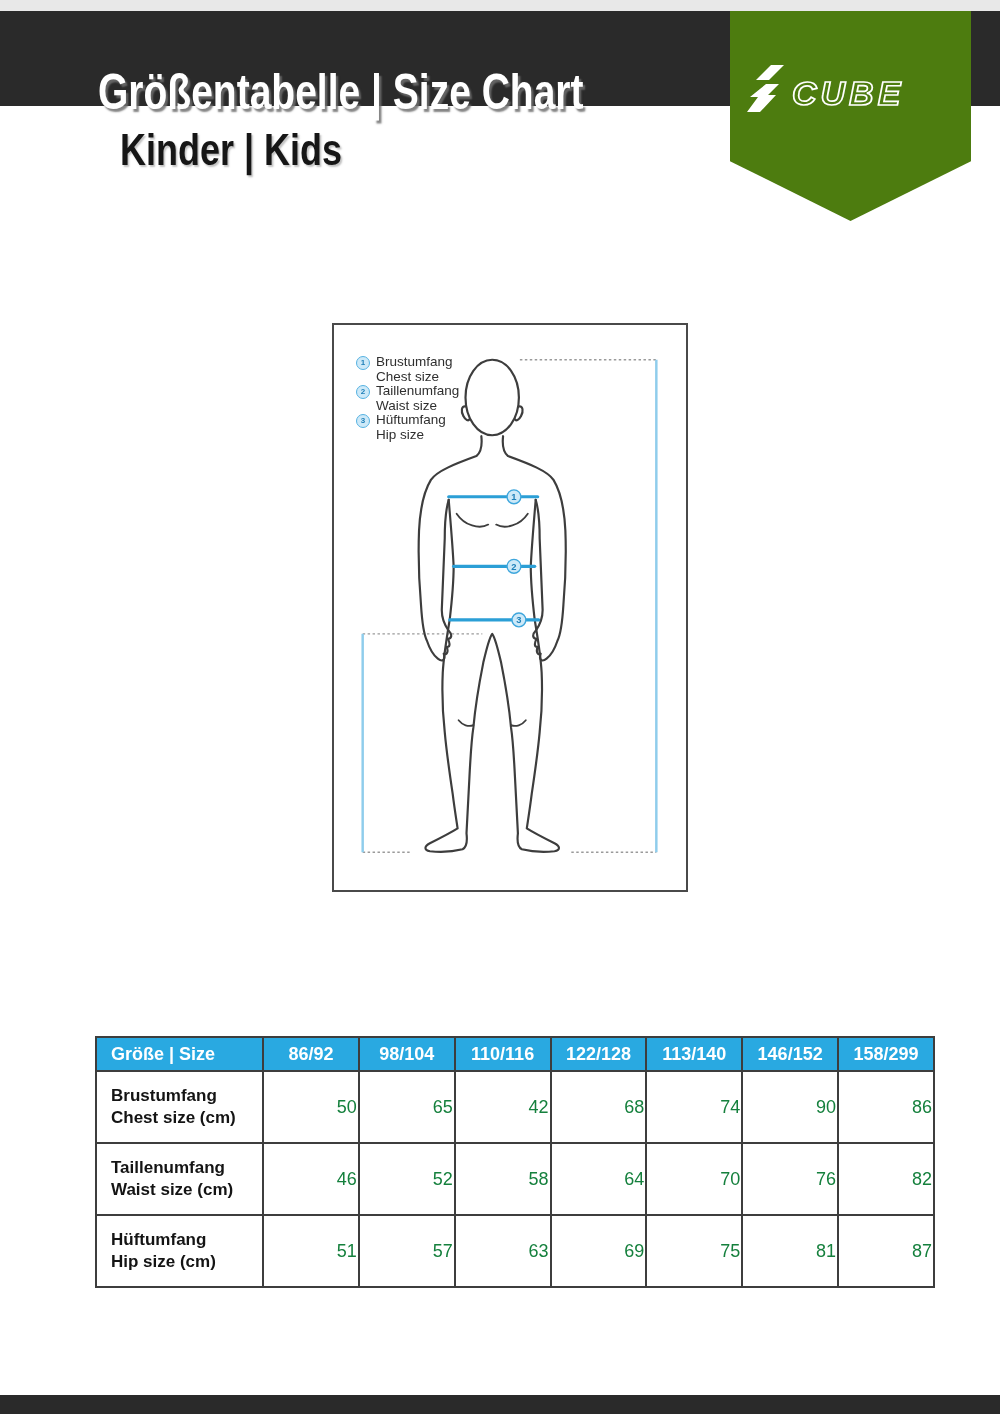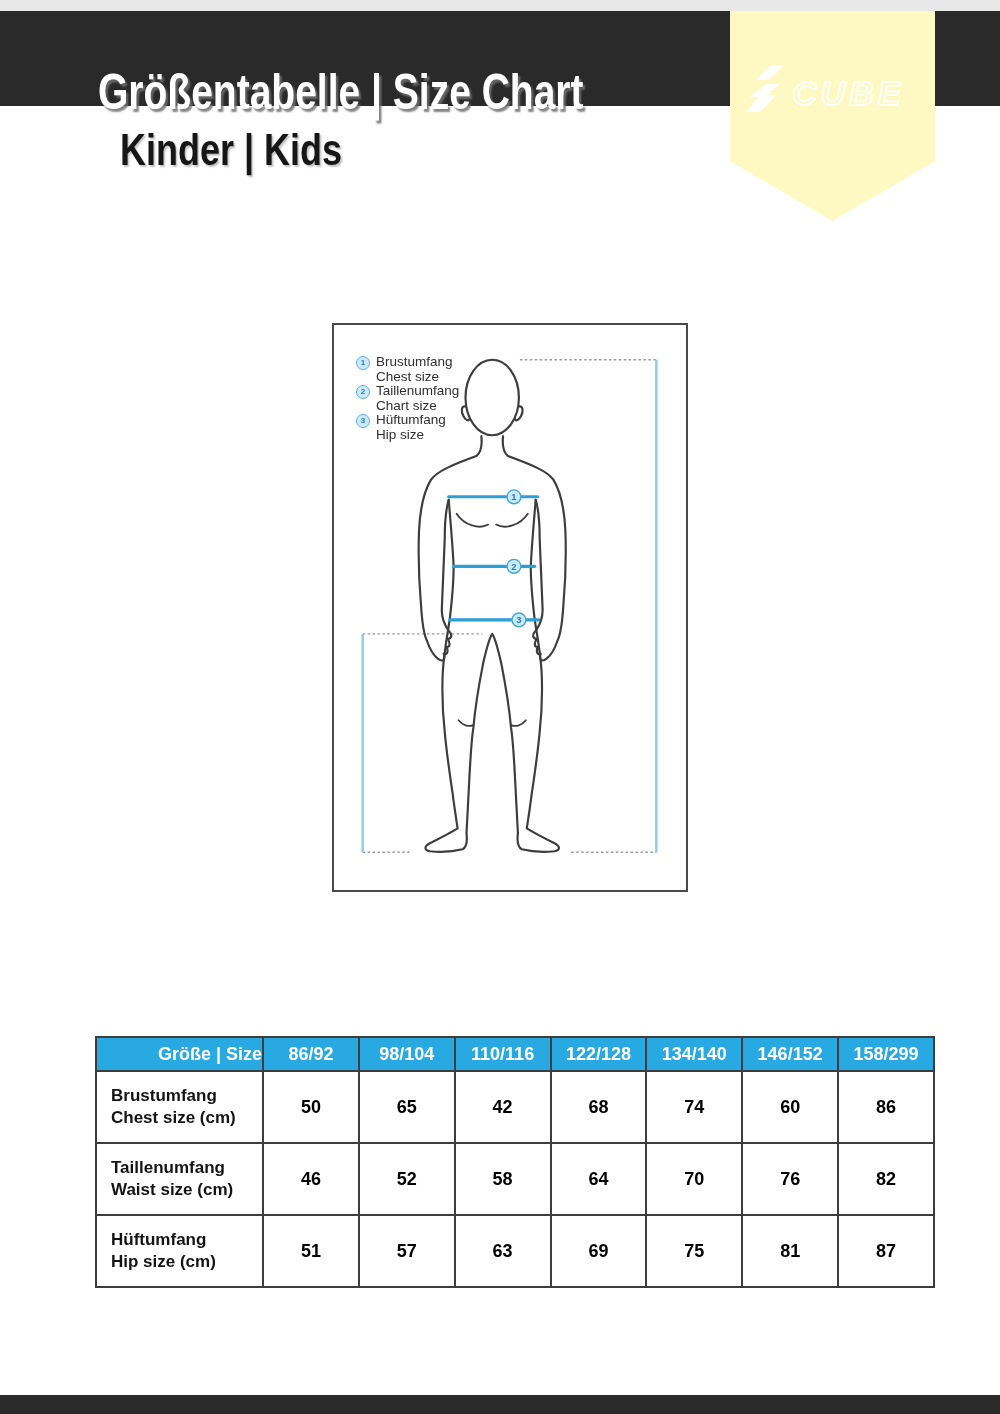--- a/index.html
+++ b/index.html
@@ -20,22 +20,22 @@
   }
   .doc-subtitle{
     position:absolute;left:120px;top:116px;
     font-size:45px;font-weight:bold;color:#161616;line-height:1;
     white-space:nowrap;
     transform:scaleX(0.80);transform-origin:left top;
     text-shadow:2px 2px 2px rgba(120,120,120,0.45);
   }
   
   .ribbon{
-    position:absolute;left:730px;top:0;width:205px;height:210px;
-    background:#fef9c3;
+    position:absolute;left:730px;top:0;width:241px;height:210px;
+    background:#4d7c0f;
     clip-path:polygon(0 0,100% 0,100% 71.5%,50% 100%,0 71.5%);
   }
   .ribbon svg{position:absolute;left:16px;top:52px;}
   
   .diagram-box{
     position:absolute;left:332px;top:312px;width:352px;height:565px;
     border:2px solid #4a4a4a;background:#fff;
   }
   .diagram-box svg.figure{position:absolute;left:0;top:0;}
   .legend{position:absolute;left:22px;top:30px;}
@@ -51,28 +51,28 @@
   .size-table{
     position:absolute;left:95px;top:1025px;width:840px;
     border-collapse:collapse;table-layout:fixed;
   }
   .size-table col.lblcol{width:167px;}
   .size-table th,.size-table td{border:2px solid #3d3d3d;}
   .size-table thead th{
     background:#29a9e1;color:#ffffff;font-size:18px;font-weight:bold;
     height:32px;text-align:center;padding:0;
   }
-  .size-table thead th.corner{text-align:right;}
+  .size-table thead th.corner{text-align:left;padding-left:14px;}
   .size-table tbody th{
     height:68px;text-align:left;padding-left:14px;
     font-size:17px;font-weight:bold;color:#141414;line-height:22px;
   }
   .size-table tbody td{
-    text-align:center;vertical-align:middle;
-    font-size:18px;color:#000000;font-weight:bold;
+    text-align:right;vertical-align:middle;
+    font-size:18px;color:#15803d;font-weight:normal;
   }
 </style>
 </head>
 <body>
 
 <div class="page">
 
   <div class="top-bar"></div>
 
   <div class="doc-title">Größentabelle | Size Chart</div>
@@ -157,21 +157,21 @@
         <div class="legend-badge">1</div>
         <div class="legend-texts">
           <div>Brustumfang</div>
           <div>Chest size</div>
         </div>
       </div>
       <div class="legend-item">
         <div class="legend-badge">2</div>
         <div class="legend-texts">
           <div>Taillenumfang</div>
-          <div>Chart size</div>
+          <div>Waist size</div>
         </div>
       </div>
       <div class="legend-item">
         <div class="legend-badge">3</div>
         <div class="legend-texts">
           <div>Hüftumfang</div>
           <div>Hip size</div>
         </div>
       </div>
     </div>
@@ -188,37 +188,37 @@
         <col>
         <col>
       </colgroup>
     <thead>
       <tr>
         <th class="corner">Größe | Size</th>
         <th>86/92</th>
         <th>98/104</th>
         <th>110/116</th>
         <th>122/128</th>
-        <th>134/140</th>
+        <th>113/140</th>
         <th>146/152</th>
         <th>158/299</th>
       </tr>
     </thead>
     <tbody>
       <tr>
         <th>
           <div>Brustumfang</div>
           <div>Chest size (cm)</div>
         </th>
         <td>50</td>
         <td>65</td>
         <td>42</td>
         <td>68</td>
         <td>74</td>
-        <td>60</td>
+        <td>90</td>
         <td>86</td>
       </tr>
       <tr>
         <th>
           <div>Taillenumfang</div>
           <div>Waist size (cm)</div>
         </th>
         <td>46</td>
         <td>52</td>
         <td>58</td>

